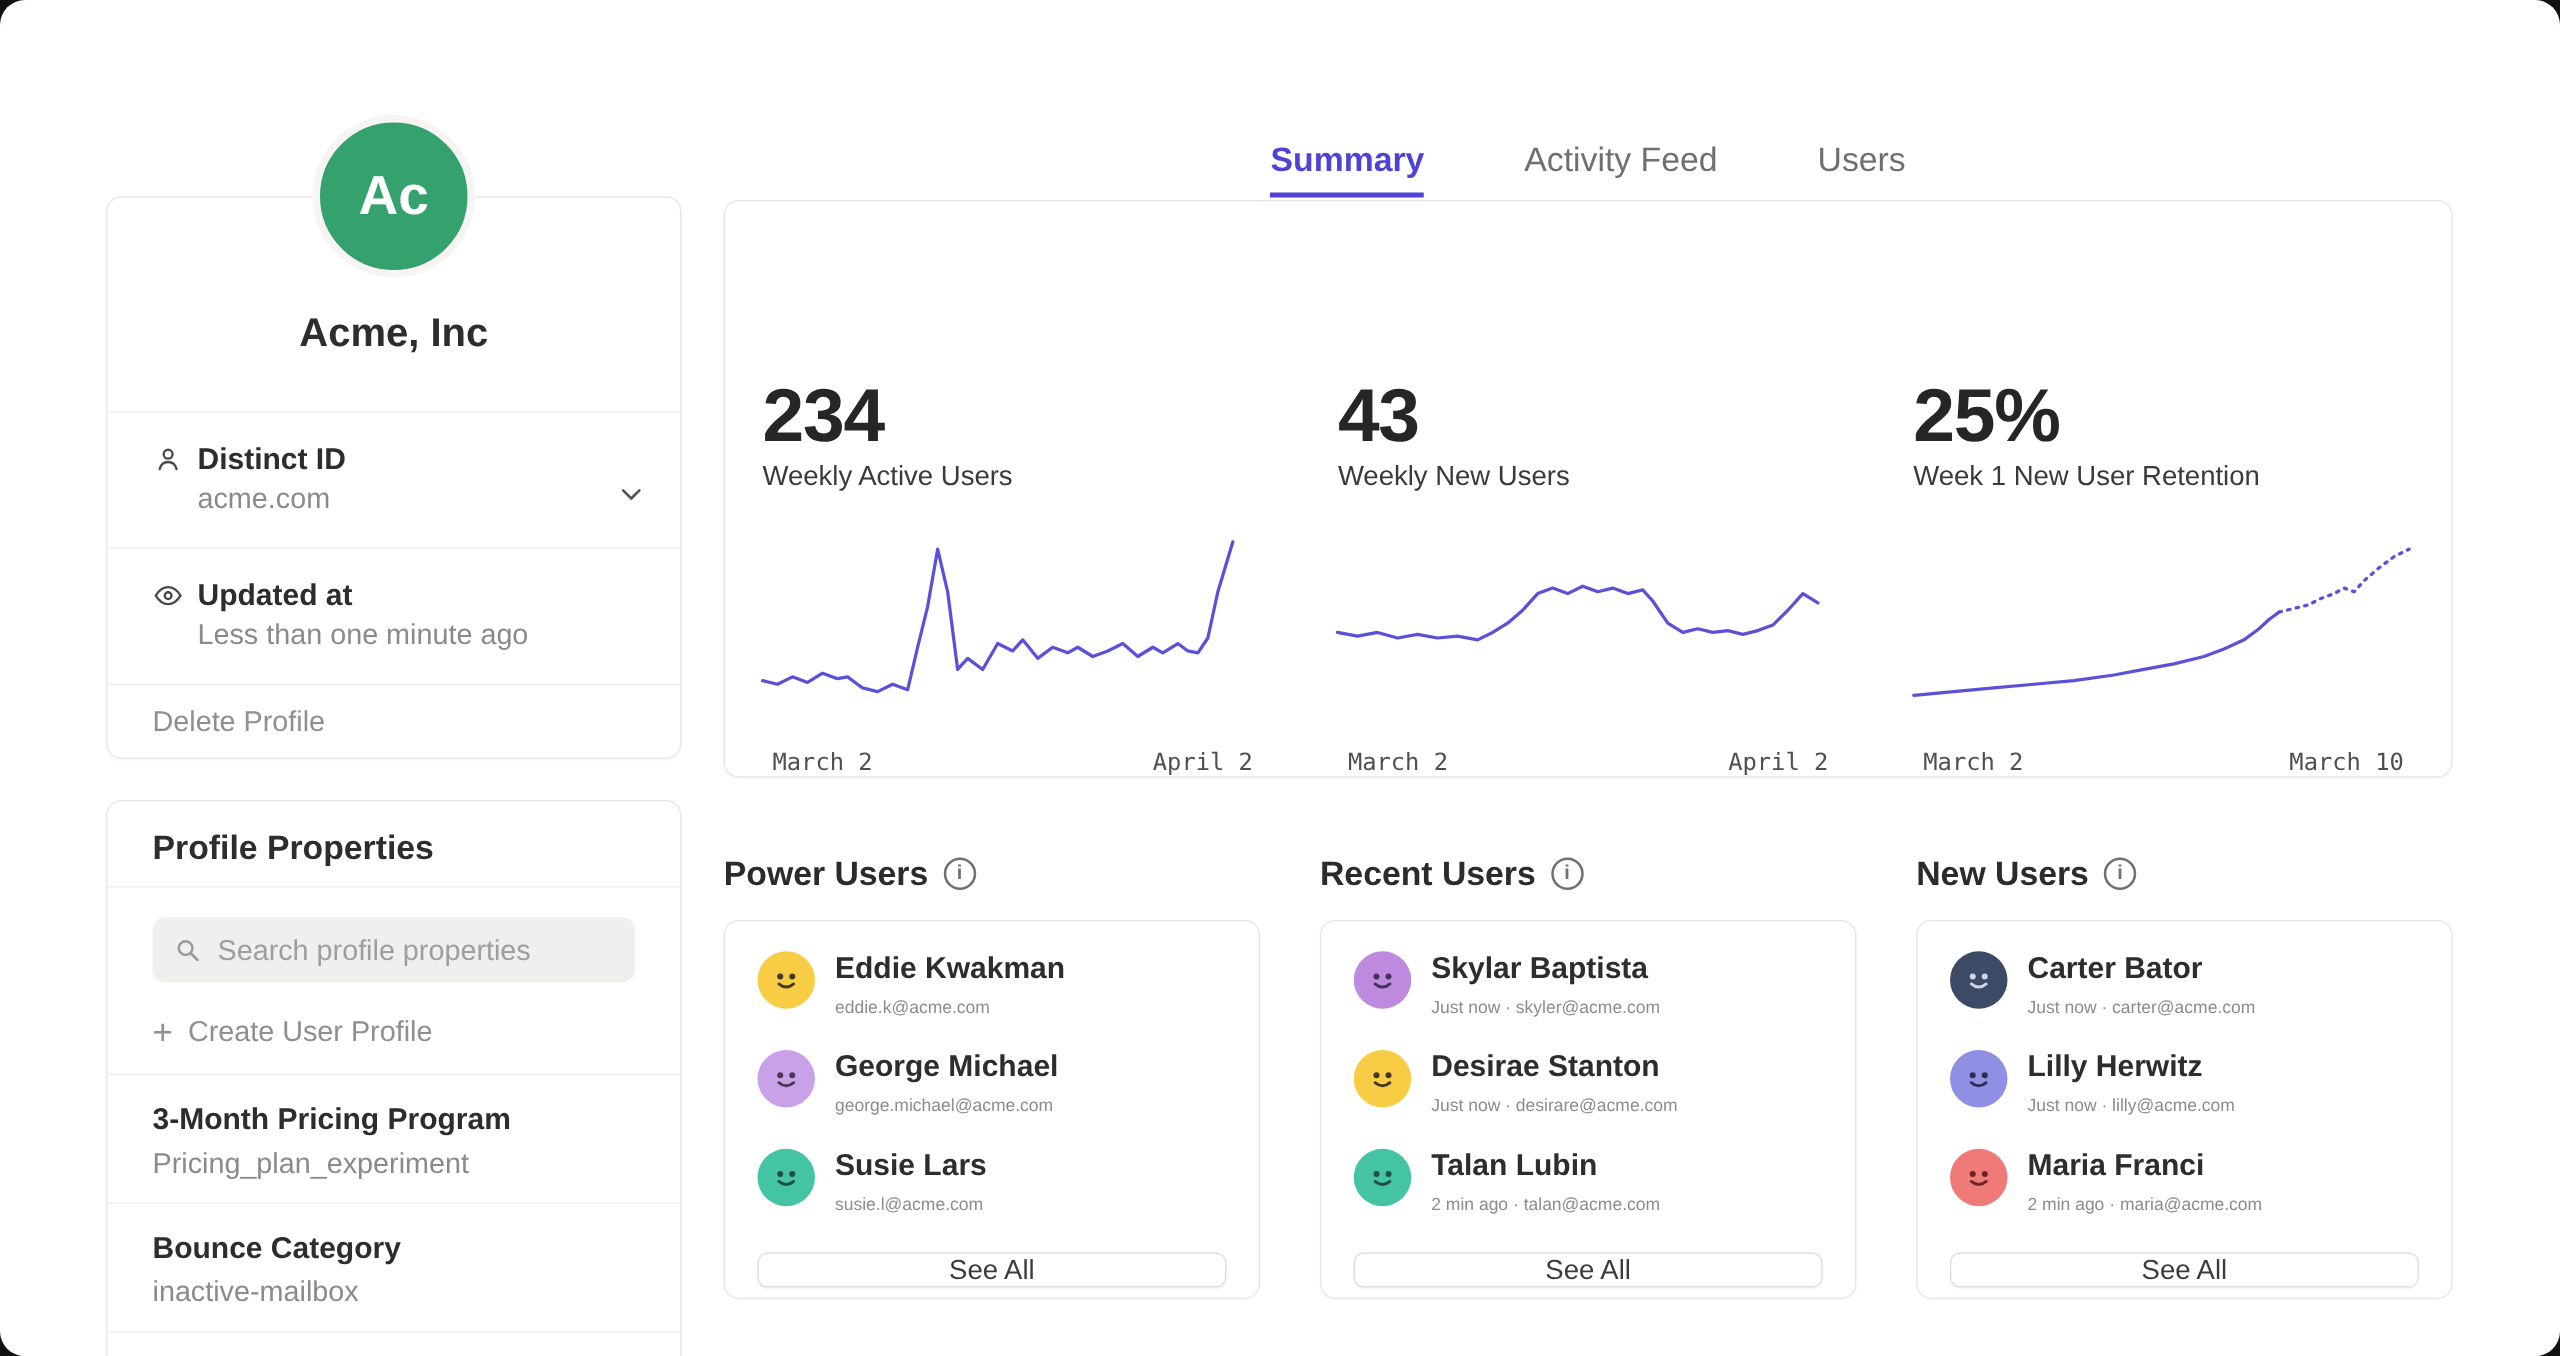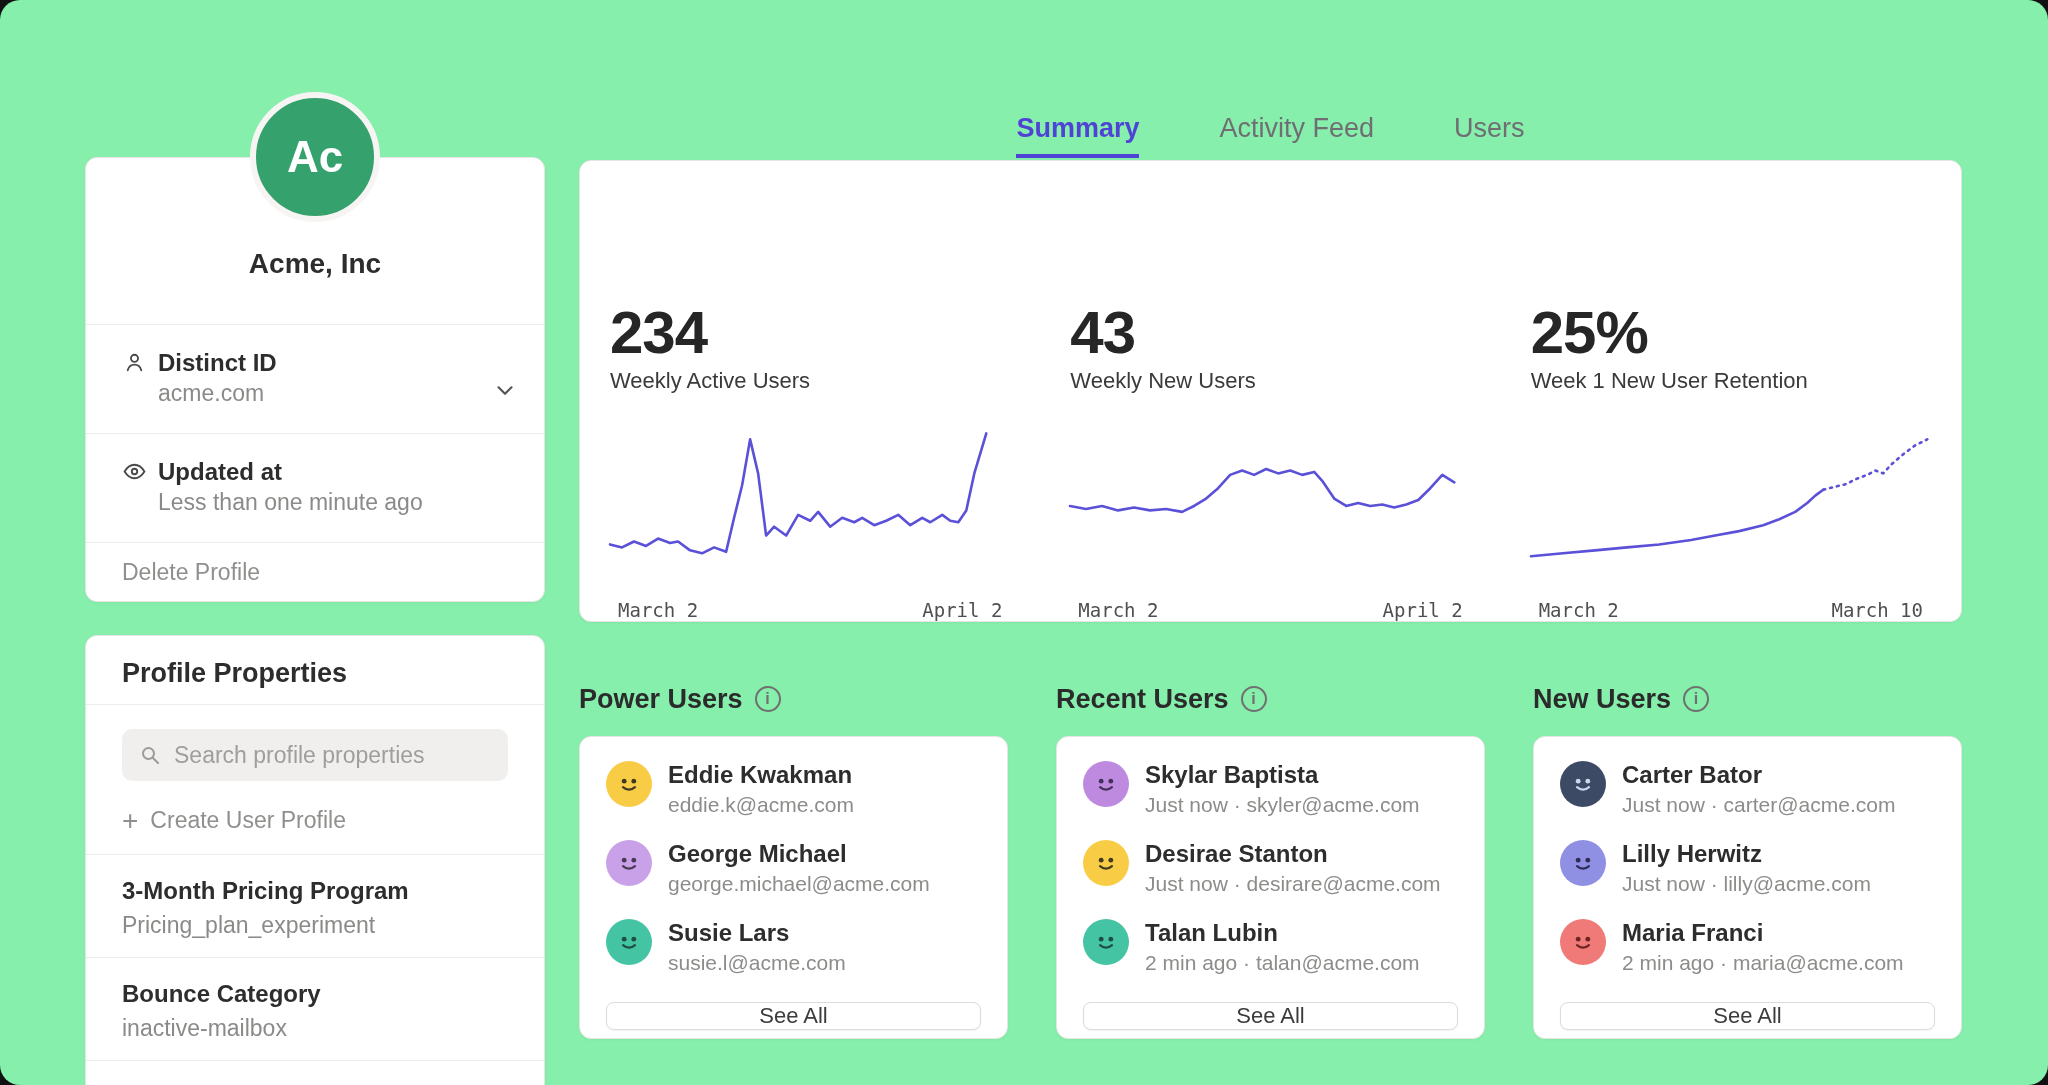--- a/index.html
+++ b/index.html
@@ -6,21 +6,21 @@
   html, body { background: #111113; }
   body {
     width: 2048px; height: 1085px;
     font-family: "Liberation Sans", sans-serif;
     color: #2f2f2f;
     overflow: hidden;
   }
   .frame {
     position: relative;
     width: 2048px; height: 1085px;
-    background: #86efac;
+    background: #ffffff;
     border-radius: 20px;
     overflow: hidden;
   }
   .layout { display: flex; padding: 0 86px 0 85px; }
 
   
   .card {
     background: #ffffff;
     border: 1px solid #e6e5e2;
     border-radius: 12px;
@@ -31,21 +31,21 @@
   
   .left-col { width: 460px; flex-shrink: 0; margin-right: 34px; }
   .profile-card { position: relative; margin-top: 157px; }
   .avatar-big {
     position: absolute; top: -66px; left: 50%; transform: translateX(-50%);
     width: 130px; height: 130px; border-radius: 50%;
     border: 6px solid #f6f5f3;
     display: flex; align-items: center; justify-content: center;
     color: #fff; font-size: 44px; font-weight: 700;
   }
-  .profile-name { padding: 90px 20px 44px; text-align: center; font-size: 28px; font-weight: 700; color: #2d2d2d; }
+  .profile-name { padding: 90px 20px 44px; text-align: center; font-size: 32px; font-weight: 700; color: #2d2d2d; }
   .p-row { position: relative; display: flex; padding: 22px 36px 24px; }
   .p-row .row-icon { width: 36px; flex-shrink: 0; padding-top: 3px; }
   .row-icon svg { width: 25px; height: 25px; }
   .p-row .row-text { display: flex; flex-direction: column; }
   .row-label { font-size: 24px; font-weight: 700; color: #2d2d2d; line-height: 31px; }
   .row-value { font-size: 23px; color: #8a8a88; line-height: 31px; }
   .chev { position: absolute; right: 26px; top: 52px; width: 26px; height: 26px; cursor: pointer; }
   .delete-row { padding: 0 36px; line-height: 58px; font-size: 23px; color: #8f8f8d; cursor: pointer; }
 
   .props-card { margin-top: 33px; padding-bottom: 60px; }
@@ -88,21 +88,21 @@
   .info-icon {
     width: 26px; height: 26px; border: 2px solid #707070; border-radius: 50%;
     display: inline-flex; align-items: center; justify-content: center;
     font-size: 16px; color: #707070; font-weight: 700; cursor: pointer;
   }
   .user-card { margin-top: 20px; height: 303px; padding: 24px 26px 16px; display: flex; flex-direction: column; }
   .user-row { display: flex; gap: 16px; align-items: flex-start; margin-bottom: 22px; cursor: pointer; }
   .u-avatar { width: 46px; height: 46px; border-radius: 50%; flex-shrink: 0; display: flex; align-items: center; justify-content: center; }
   .u-avatar svg { width: 34px; height: 34px; }
   .u-name { display: block; font-size: 24px; font-weight: 700; color: #2d2d2d; line-height: 28px; }
-  .u-sub { display: block; font-size: 21px; color: #8c8c8a; line-height: 26px; margin-top: 3px; }
+  .u-sub { display: block; font-size: 14px; color: #8c8c8a; line-height: 26px; margin-top: 3px; }
   .see-all-btn {
     margin-top: 4px; width: 100%; height: 48px;
     background: #fff; border: 1px solid #dcdcda; border-radius: 8px;
     font-size: 22px; color: #3c3c3c; cursor: pointer;
     font-family: "Liberation Sans", sans-serif;
     box-shadow: 0 1px 2px rgba(0,0,0,0.05);
   }
   .activity-title { margin-top: 58px; font-size: 27px; font-weight: 700; color: #2b2b2b; }
   .activity-card { margin-top: 20px; height: 220px; display: flex; }
   .activity-col { flex: 1; padding: 28px 30px 0; }

